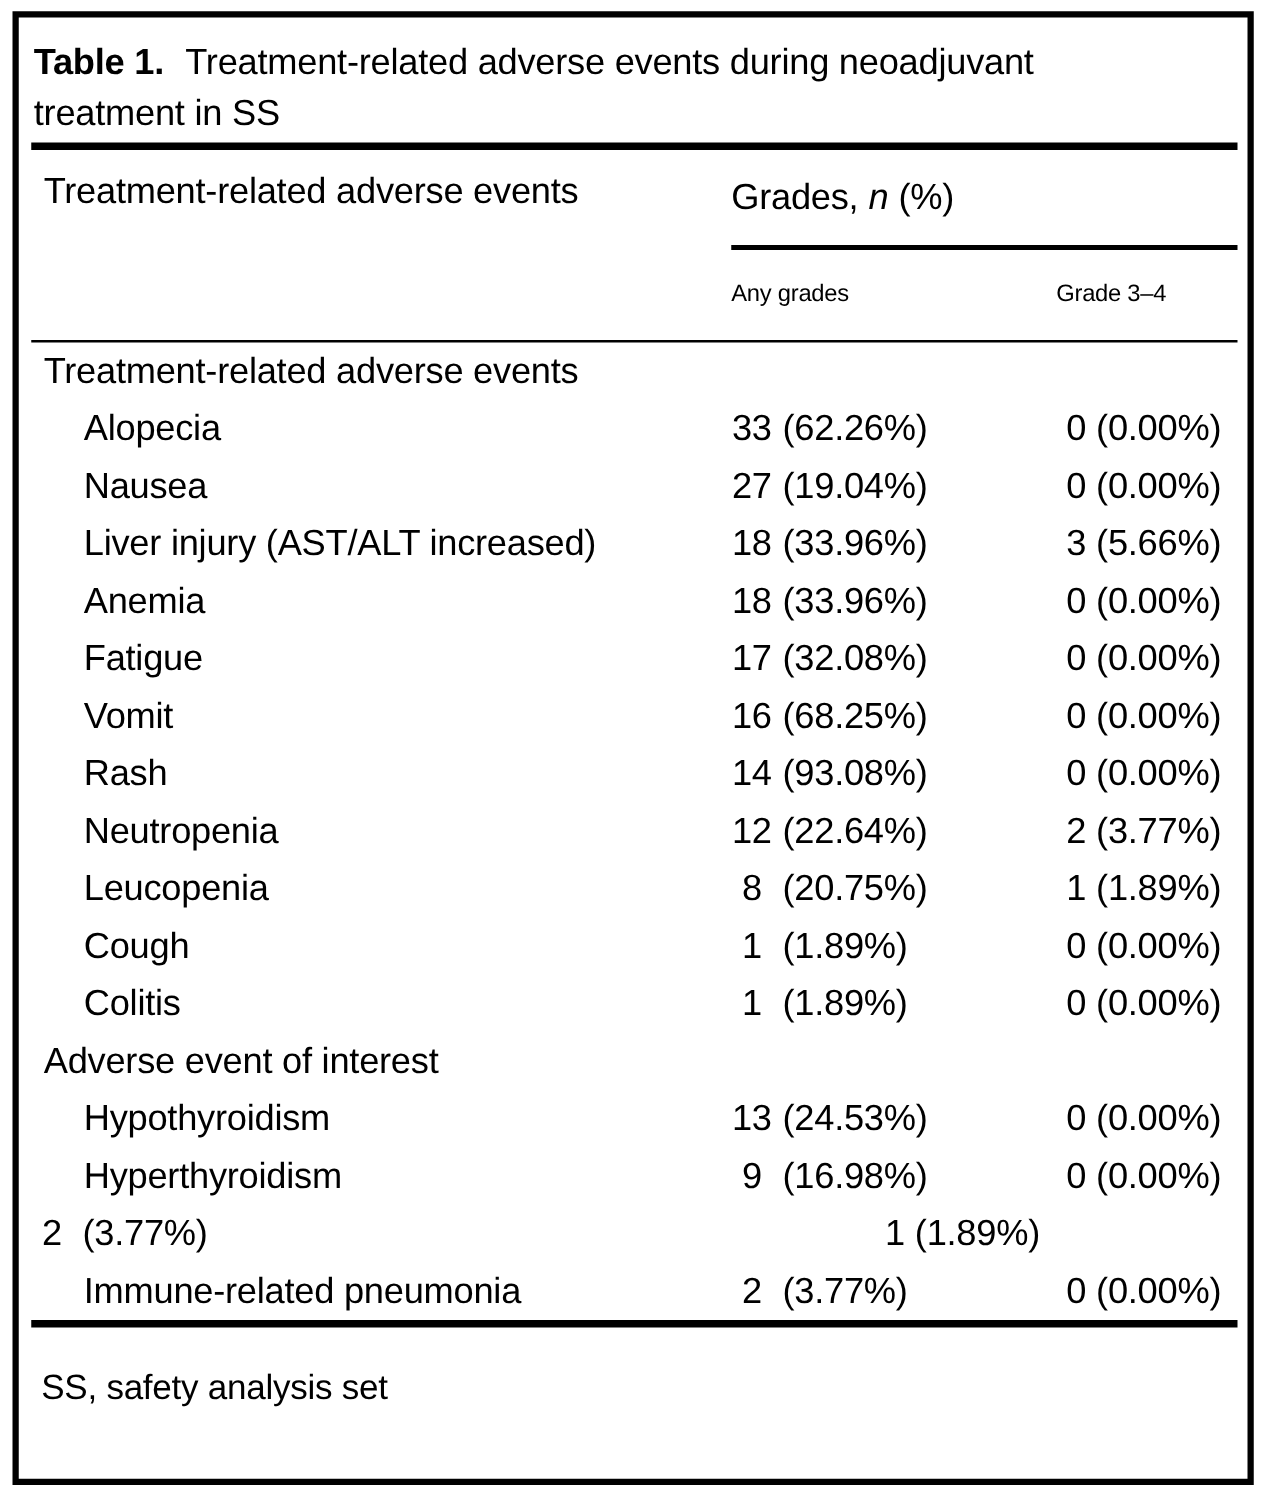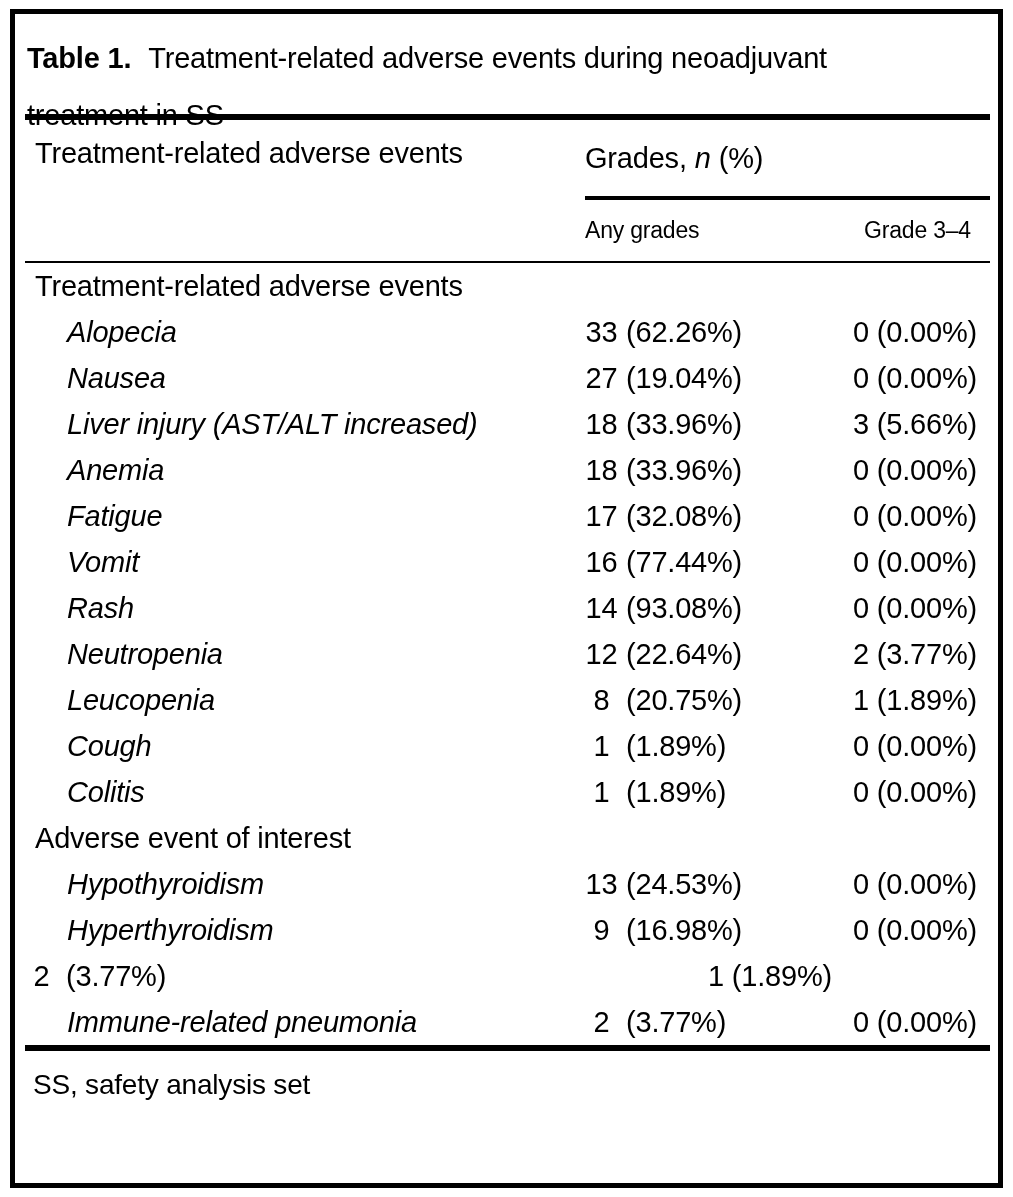--- a/index.html
+++ b/index.html
@@ -16,50 +16,50 @@
     box-sizing: border-box;
     border: 5px solid #000000;
     padding: 0 8px 0 10px;
     overflow: hidden;
   }
   .caption {
     height: 100px;
     box-sizing: border-box;
     padding: 16px 0 0 2px;
     font-size: 29px;
-    line-height: 57px;
+    line-height: 41px;
     max-width: 912px;
   }
   .cap-label { font-weight: bold; margin-right: 17px; }
   .rule { background: #000000; }
   .rule-heavy { height: 6px; }
   .rule-mid { height: 4px; }
   .rule-thin { height: 2px; }
   .thead-grid { display: grid; grid-template-columns: 560px 405px; }
   .stub-h {
     padding-left: 10px; font-size: 29px;
     height: 66px; display: flex; align-items: center;
   }
   .grades-label { height: 76px; display: flex; align-items: center; font-size: 29px; }
   .gpart { margin-right: 8px; }
   .it { font-style: italic; margin-right: 8px; }
-  .sub-grid { display: grid; grid-template-columns: 260px 145px; height: 61px; align-items: center; font-size: 23px; }
-  .sub-right { text-align: center; }
+  .sub-grid { display: grid; grid-template-columns: 260px 145px; height: 72px; align-items: center; font-size: 19px; }
+  .sub-right { text-align: left; }
   .row {
     display: grid; grid-template-columns: 560px 260px 145px;
     height: 46px; align-items: center; font-size: 29px;
   }
   .name { padding-left: 10px; white-space: nowrap; }
   .section-label { grid-column: 1 / -1; padding-left: 10px; }
-  .indent { padding-left: 42px; font-style: italic; }
+  .indent { padding-left: 42px; }
   .v2 .num { display: inline-block; width: 33px; text-align: center; }
   .v2 .pct { margin-left: 8px; }
   .v3 { text-align: right; padding-right: 13px; white-space: nowrap; }
   .v3 .pct { margin-left: 8px; margin-top: 32px; }
-  .footnote { padding: 18px 0 0 8px; font-size: 28px; }
+  .footnote { padding: 32px 0 0 8px; font-size: 28px; }
 </style>
 </head>
 <body>
 
 <div class="page">
   <div class="card">
 
     <div class="caption">
       <span class="cap-label">Table 1.</span><span class="cap-text">Treatment-related adverse events during neoadjuvant treatment in SS</span>
     </div>
@@ -115,21 +115,21 @@
       </div>
 
       <div class="row">
         <div class="name indent">Fatigue</div>
         <div class="v2"><span class="num">17</span><span class="pct">(32.08%)</span></div>
         <div class="v3"><span class="num">0</span><span class="pct">(0.00%)</span></div>
       </div>
 
       <div class="row">
         <div class="name indent">Vomit</div>
-        <div class="v2"><span class="num">16</span><span class="pct">(77.44%)</span></div>
+        <div class="v2"><span class="num">16</span><span class="pct">(68.25%)</span></div>
         <div class="v3"><span class="num">0</span><span class="pct">(0.00%)</span></div>
       </div>
 
       <div class="row">
         <div class="name indent">Rash</div>
         <div class="v2"><span class="num">14</span><span class="pct">(93.08%)</span></div>
         <div class="v3"><span class="num">0</span><span class="pct">(0.00%)</span></div>
       </div>
 
       <div class="row">

